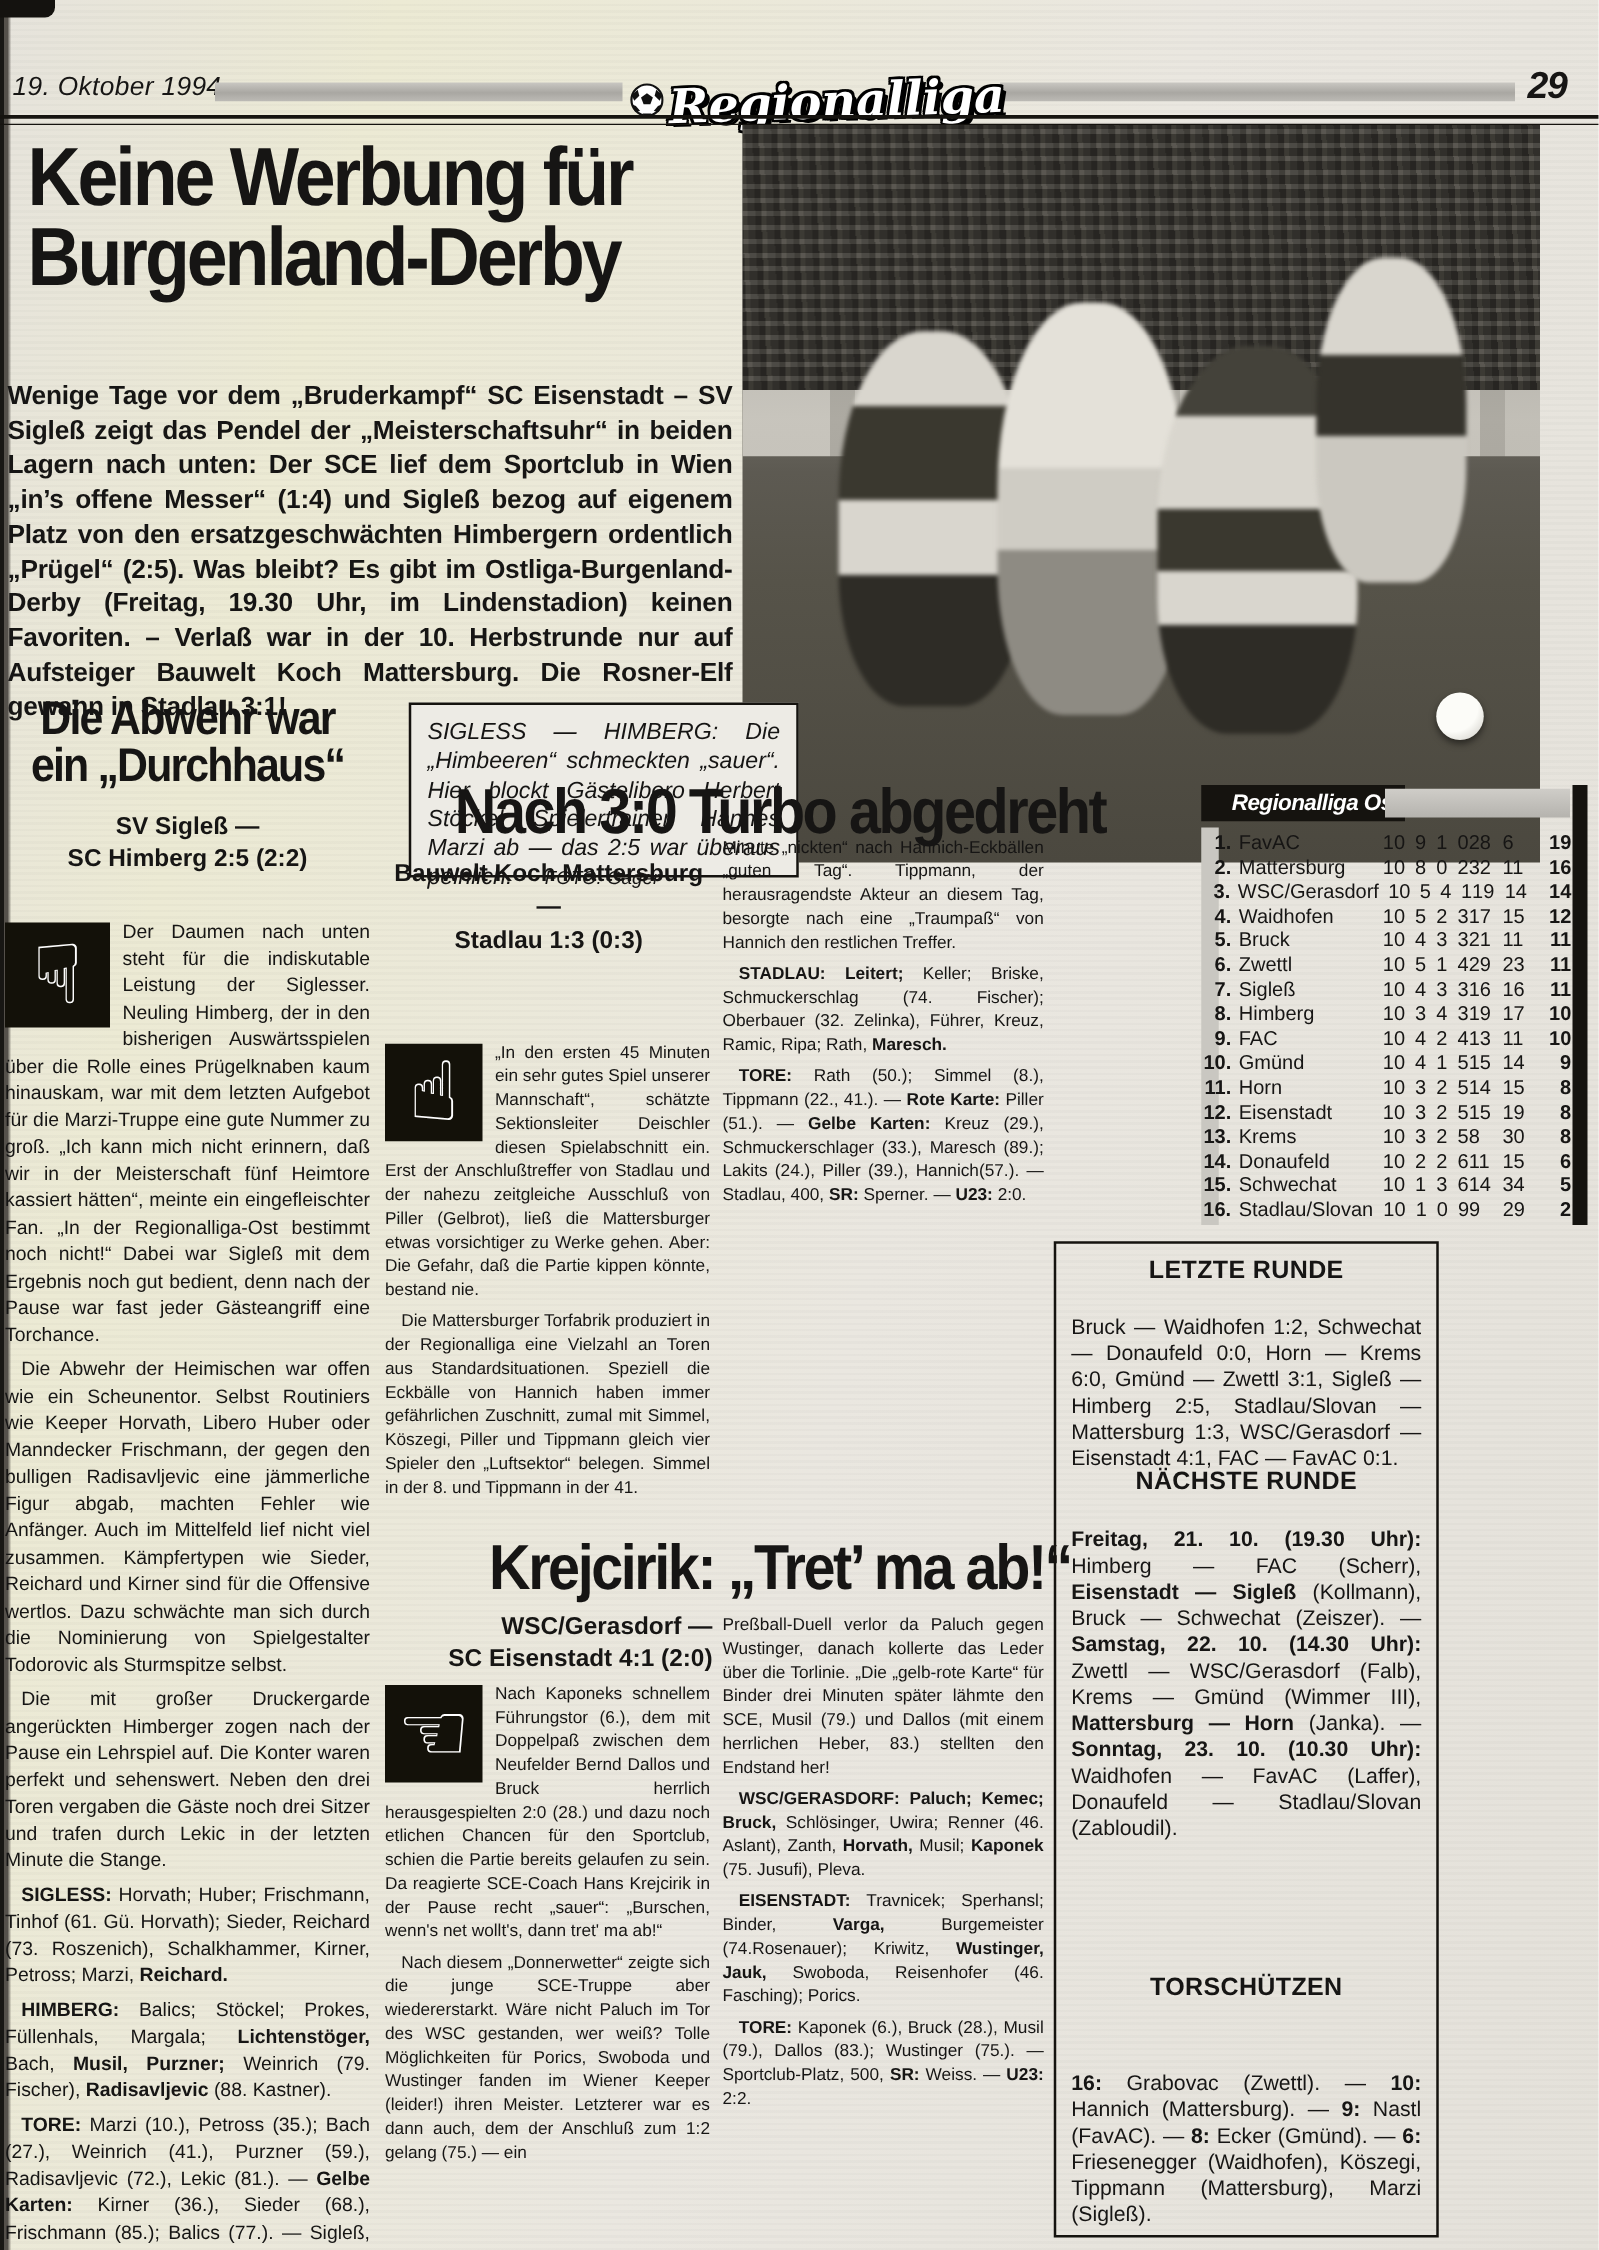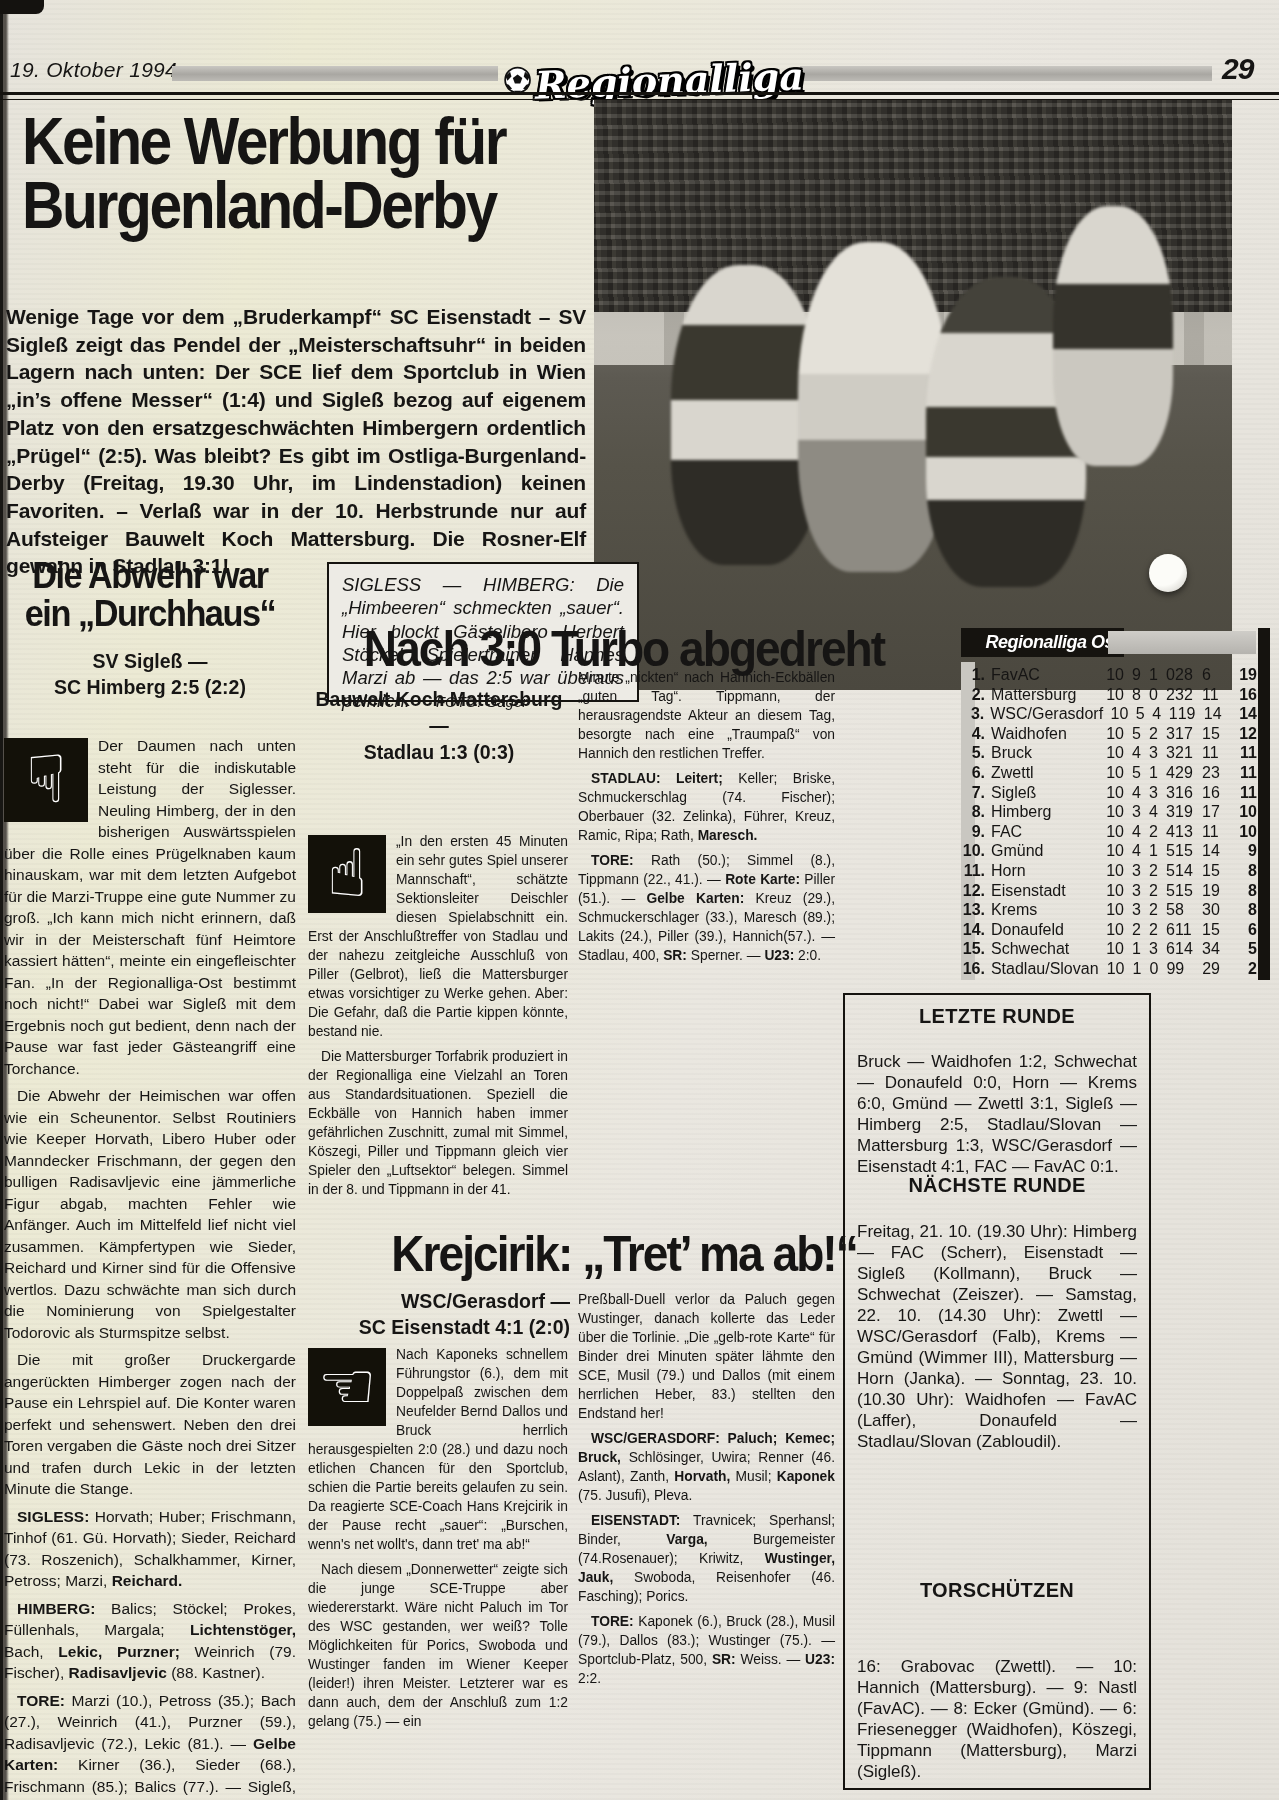--- a/index.html
+++ b/index.html
@@ -60,21 +60,21 @@
   .tc-rank{width:30px;text-align:right;font-weight:bold;padding-right:6px;box-sizing:border-box;}
   .tc-team{flex:1;}
   .tc-sp{width:26px;text-align:right;}
   .tc-s,.tc-u,.tc-n{width:17px;text-align:right;}
   .tc-gf,.tc-ga{width:27px;}
   .tc-pts{width:28px;text-align:right;font-weight:bold;}
   
   .sidebar{left:843px;top:993px;width:308px;height:797px;border:2px solid #15130f;box-sizing:border-box;}
   .sb-title{position:absolute;left:0;width:100%;text-align:center;font-weight:bold;font-size:20px;letter-spacing:.3px;}
   .sb-text{position:absolute;left:12px;width:280px;font-size:17px;line-height:21px;text-align:justify;hyphens:auto;-webkit-hyphens:auto;}
-  .sb-text b{font-weight:normal;}
+  .sb-text b{font-weight:bold;}
   b{letter-spacing:0;}
 </style>
 </head>
 <body>
 
 <div class="page">
 
   <div class="abs scan-edge"></div>
   <div class="abs scan-corner"></div>
 
@@ -127,21 +127,21 @@
   </div>
   <div class="abs body-col col-left" style="left:4px;top:735px;width:292px;">
     <div class="icon-box">
         <span>☟</span>
       </div>
     <div>
         <p>Der Daumen nach unten steht für die indiskutable Leistung der Siglesser. Neuling Himberg, der in den bisherigen Auswärtsspielen über die Rolle eines Prügelknaben kaum hinauskam, war mit dem letzten Aufgebot für die Marzi-Truppe eine gute Nummer zu groß. „Ich kann mich nicht erinnern, daß wir in der Meisterschaft fünf Heimtore kassiert hätten“, meinte ein eingefleischter Fan. „In der Regionalliga-Ost bestimmt noch nicht!“ Dabei war Sigleß mit dem Ergebnis noch gut bedient, denn nach der Pause war fast jeder Gästeangriff eine Torchance.</p>
         <p>Die Abwehr der Heimischen war offen wie ein Scheunentor. Selbst Routiniers wie Keeper Horvath, Libero Huber oder Manndecker Frischmann, der gegen den bulligen Radisavljevic eine jämmerliche Figur abgab, machten Fehler wie Anfänger. Auch im Mittelfeld lief nicht viel zusammen. Kämpfertypen wie Sieder, Reichard und Kirner sind für die Offensive wertlos. Dazu schwächte man sich durch die Nominierung von Spielgestalter Todorovic als Sturmspitze selbst.</p>
         <p>Die mit großer Druckergarde angerückten Himberger zogen nach der Pause ein Lehrspiel auf. Die Konter waren perfekt und sehenswert. Neben den drei Toren vergaben die Gäste noch drei Sitzer und trafen durch Lekic in der letzten Minute die Stange.</p>
         <p><b>SIGLESS:</b> Horvath; Huber; Frischmann, Tinhof (61. Gü. Horvath); Sieder, Reichard (73. Roszenich), Schalkhammer, Kirner, Petross; Marzi, <b>Reichard.</b></p>
-        <p><b>HIMBERG:</b> Balics; Stöckel; Prokes, Füllenhals, Margala; <b>Lichtenstöger,</b> Bach, <b>Lekic, Purzner;</b> Weinrich (79. Fischer), <b>Radisavljevic</b> (88. Kastner).</p>
+        <p><b>HIMBERG:</b> Balics; Stöckel; Prokes, Füllenhals, Margala; <b>Lichtenstöger,</b> Bach, <b>Musil, Purzner;</b> Weinrich (79. Fischer), <b>Radisavljevic</b> (88. Kastner).</p>
         <p><b>TORE:</b> Marzi (10.), Petross (35.); Bach (27.), Weinrich (41.), Purzner (59.), Radisavljevic (72.), Lekic (81.). — <b>Gelbe Karten:</b> Kirner (36.), Sieder (68.), Frischmann (85.); Balics (77.). — Sigleß, 400, <b>SR:</b> Weber. — <b>U23:</b> 6:1.</p>
       </div>
   </div>
 
   <div class="abs h-big" style="left:310px;top:623px;width:628px;">Nach 3:0 Turbo abgedreht</div>
   <div class="abs match" style="left:308px;top:686px;width:262px;">
     <div><b>Bauwelt Koch Mattersburg —</b></div>
     <div><b>Stadlau 1:3</b> (0:3)</div>
   </div>
   <div class="abs body-col col-mid" style="left:308px;top:832px;width:260px;">

